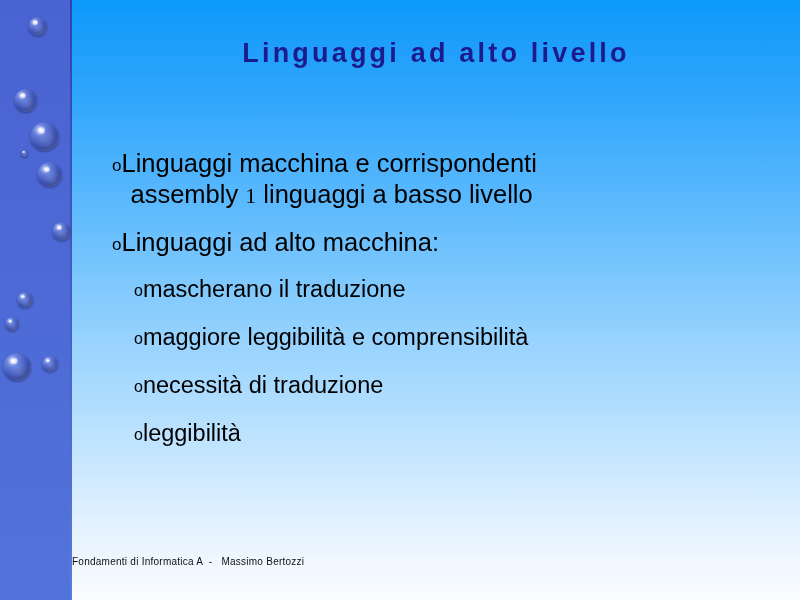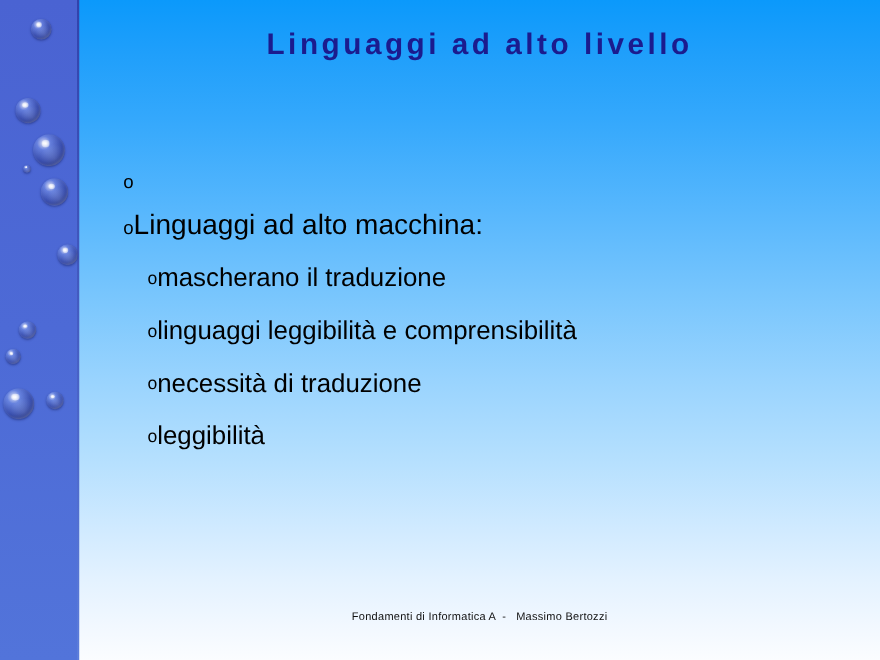--- a/index.html
+++ b/index.html
@@ -69,21 +69,21 @@
     width: 26%;
     height: 22%;
     border-radius: 50%;
     background: radial-gradient(circle, rgba(255,255,255,.98) 0%, rgba(255,255,255,.55) 55%, rgba(255,255,255,0) 100%);
   }
 
   
   #title {
     position: absolute;
     left: 72px;
-    top: 23px;
+    top: 36px;
     width: 728px;
     text-align: center;
     color: #1b1b8e;
     font-size: 27px;
     font-weight: bold;
     letter-spacing: 3.2px;
     line-height: 34px;
     white-space: nowrap;
   }
 
@@ -138,21 +138,21 @@
     font-style: normal;
     font-size: 22px;
   }
 
   
   #footer {
     position: absolute;
     left: 72px;
     top: 556px;
     width: 728px;
-    text-align: center;
+    text-align: left;
     font-size: 10px;
     color: #101010;
     letter-spacing: .25px;
     white-space: pre;
   }
 </style>
 </head>
 <body>
 
 <div id="slide">
@@ -170,36 +170,36 @@
     <div class="droplet" style="left:42px;top:356px;width:16px;height:16px;"></div>
   </div>
   <div id="sidebar-edge"></div>
 
   <div id="title">Linguaggi ad alto livello</div>
 
   <div id="body">
 
     <div class="bullet lvl1">
       <span class="marker">o</span>
-      <span class="btext"></span>
+      <span class="btext"><span>Linguaggi macchina e corrispondenti</span><span class="cont"><span>assembly </span><span class="serif-one">1</span><span>  linguaggi a basso livello</span></span></span>
     </div>
 
     <div class="bullet lvl1 gap-before">
       <span class="marker">o</span>
       <span class="btext">Linguaggi ad alto macchina:</span>
     </div>
 
     <div class="bullet lvl2 gap-before">
       <span class="marker">o</span>
       <span class="btext"><span class="ital">mascherano</span><span> il traduzione</span></span>
     </div>
 
     <div class="bullet lvl2">
       <span class="marker">o</span>
-      <span class="btext">linguaggi leggibilità e comprensibilità</span>
+      <span class="btext">maggiore leggibilità e comprensibilità</span>
     </div>
 
     <div class="bullet lvl2">
       <span class="marker">o</span>
       <span class="btext">necessità di traduzione</span>
     </div>
 
     <div class="bullet lvl2">
       <span class="marker">o</span>
       <span class="btext">leggibilità</span>

